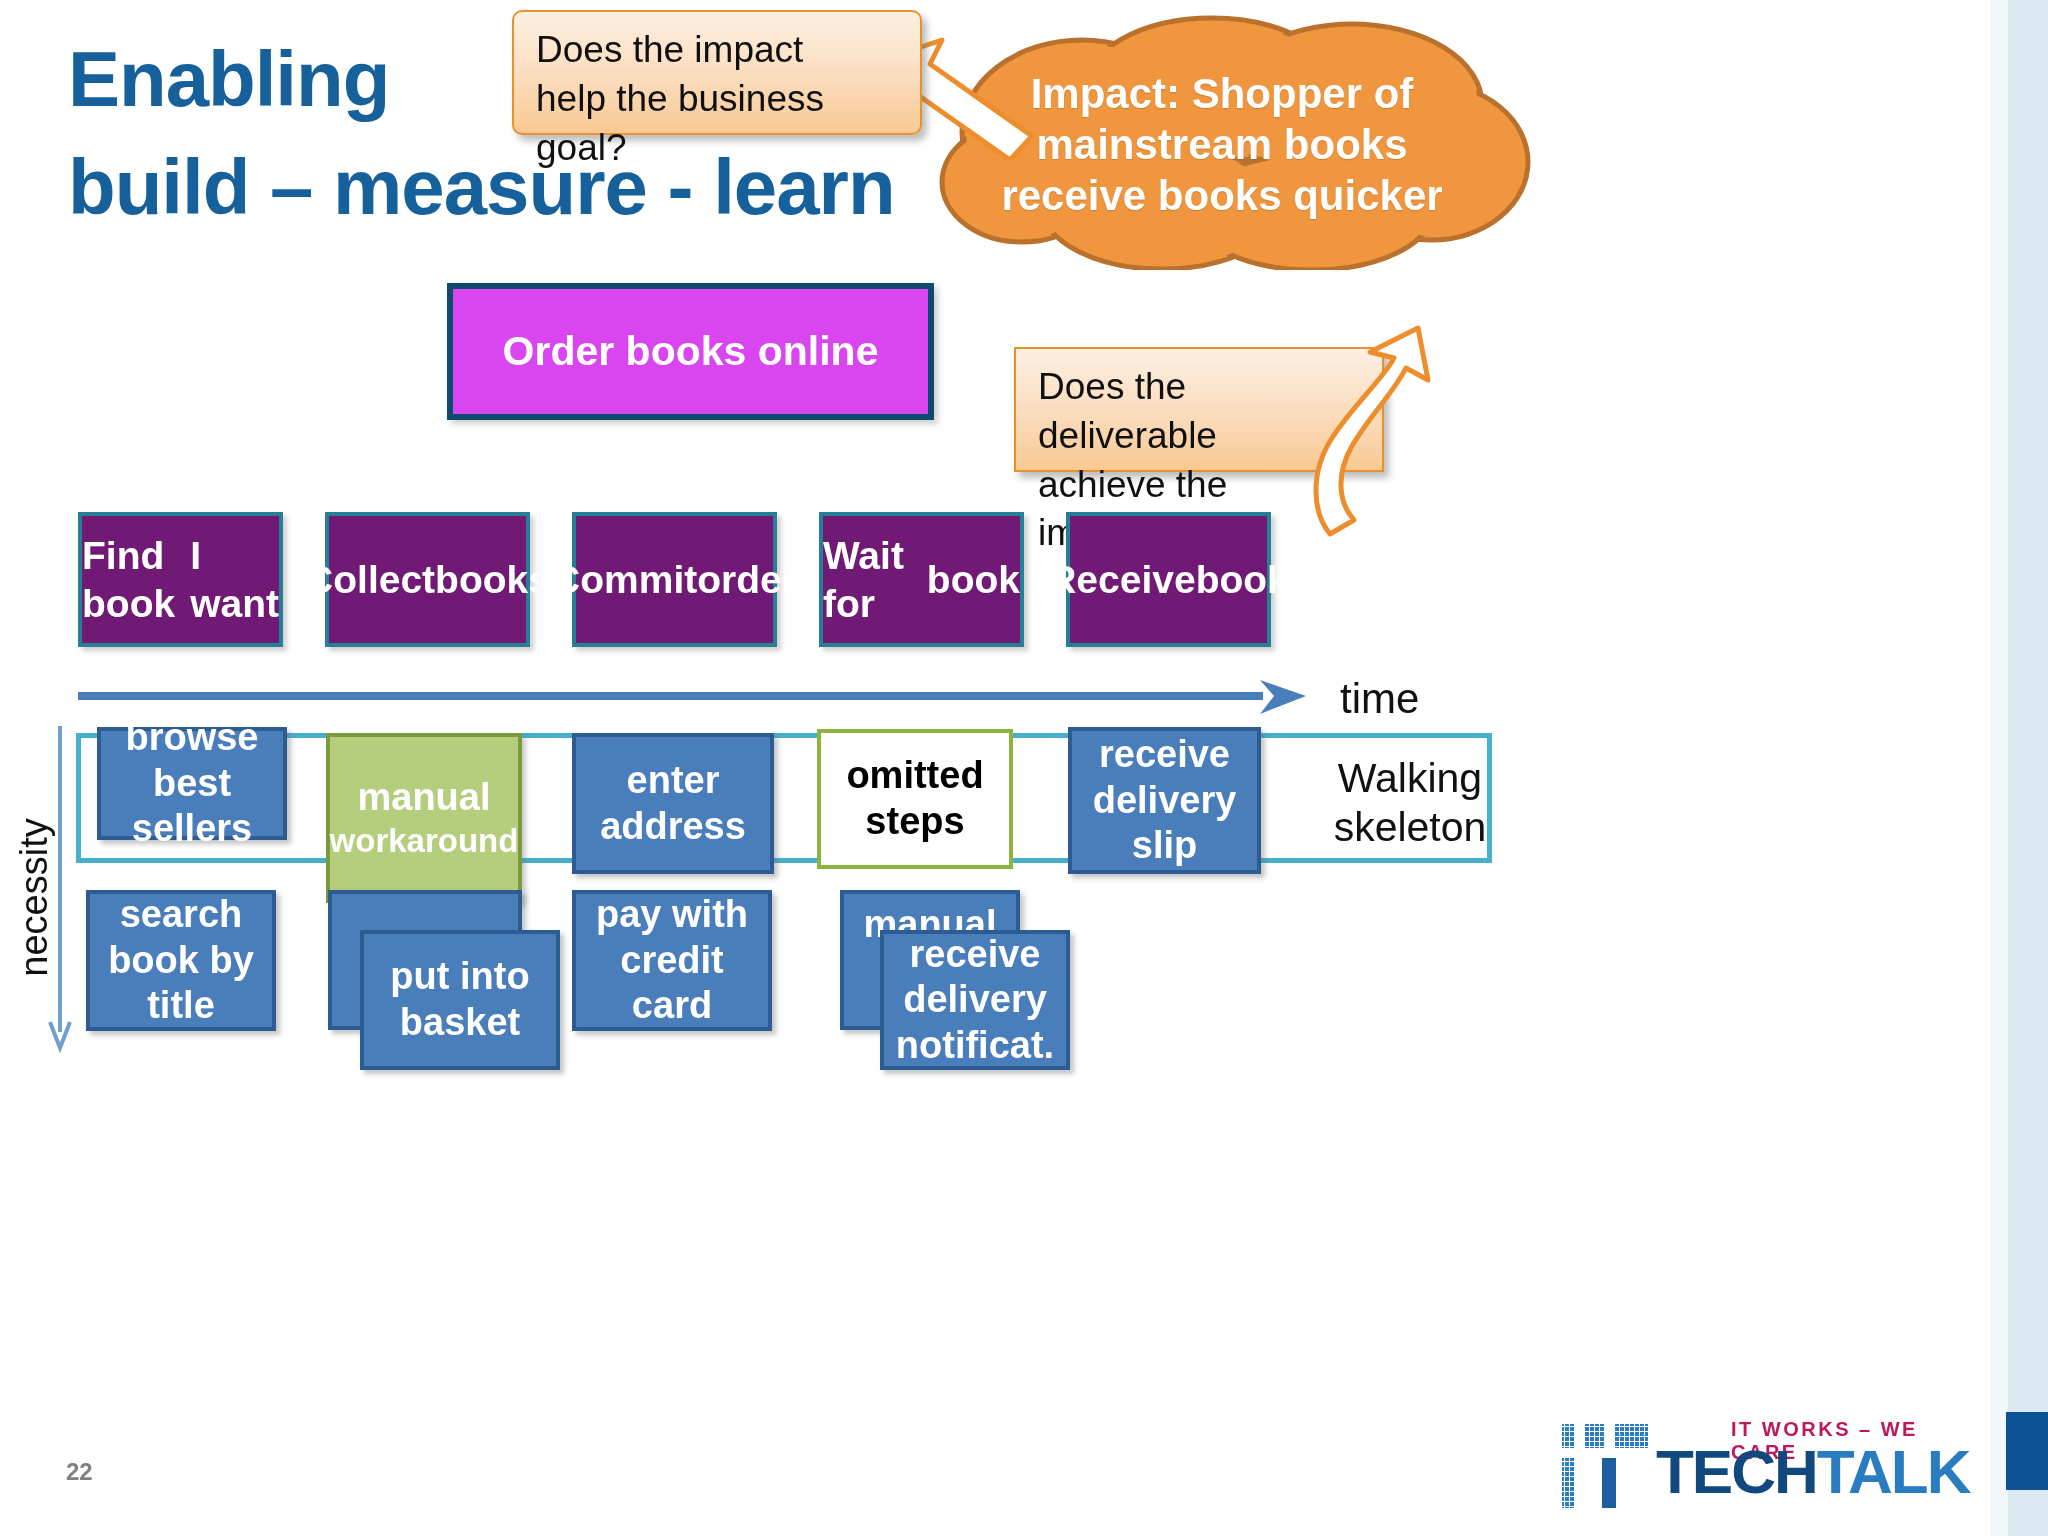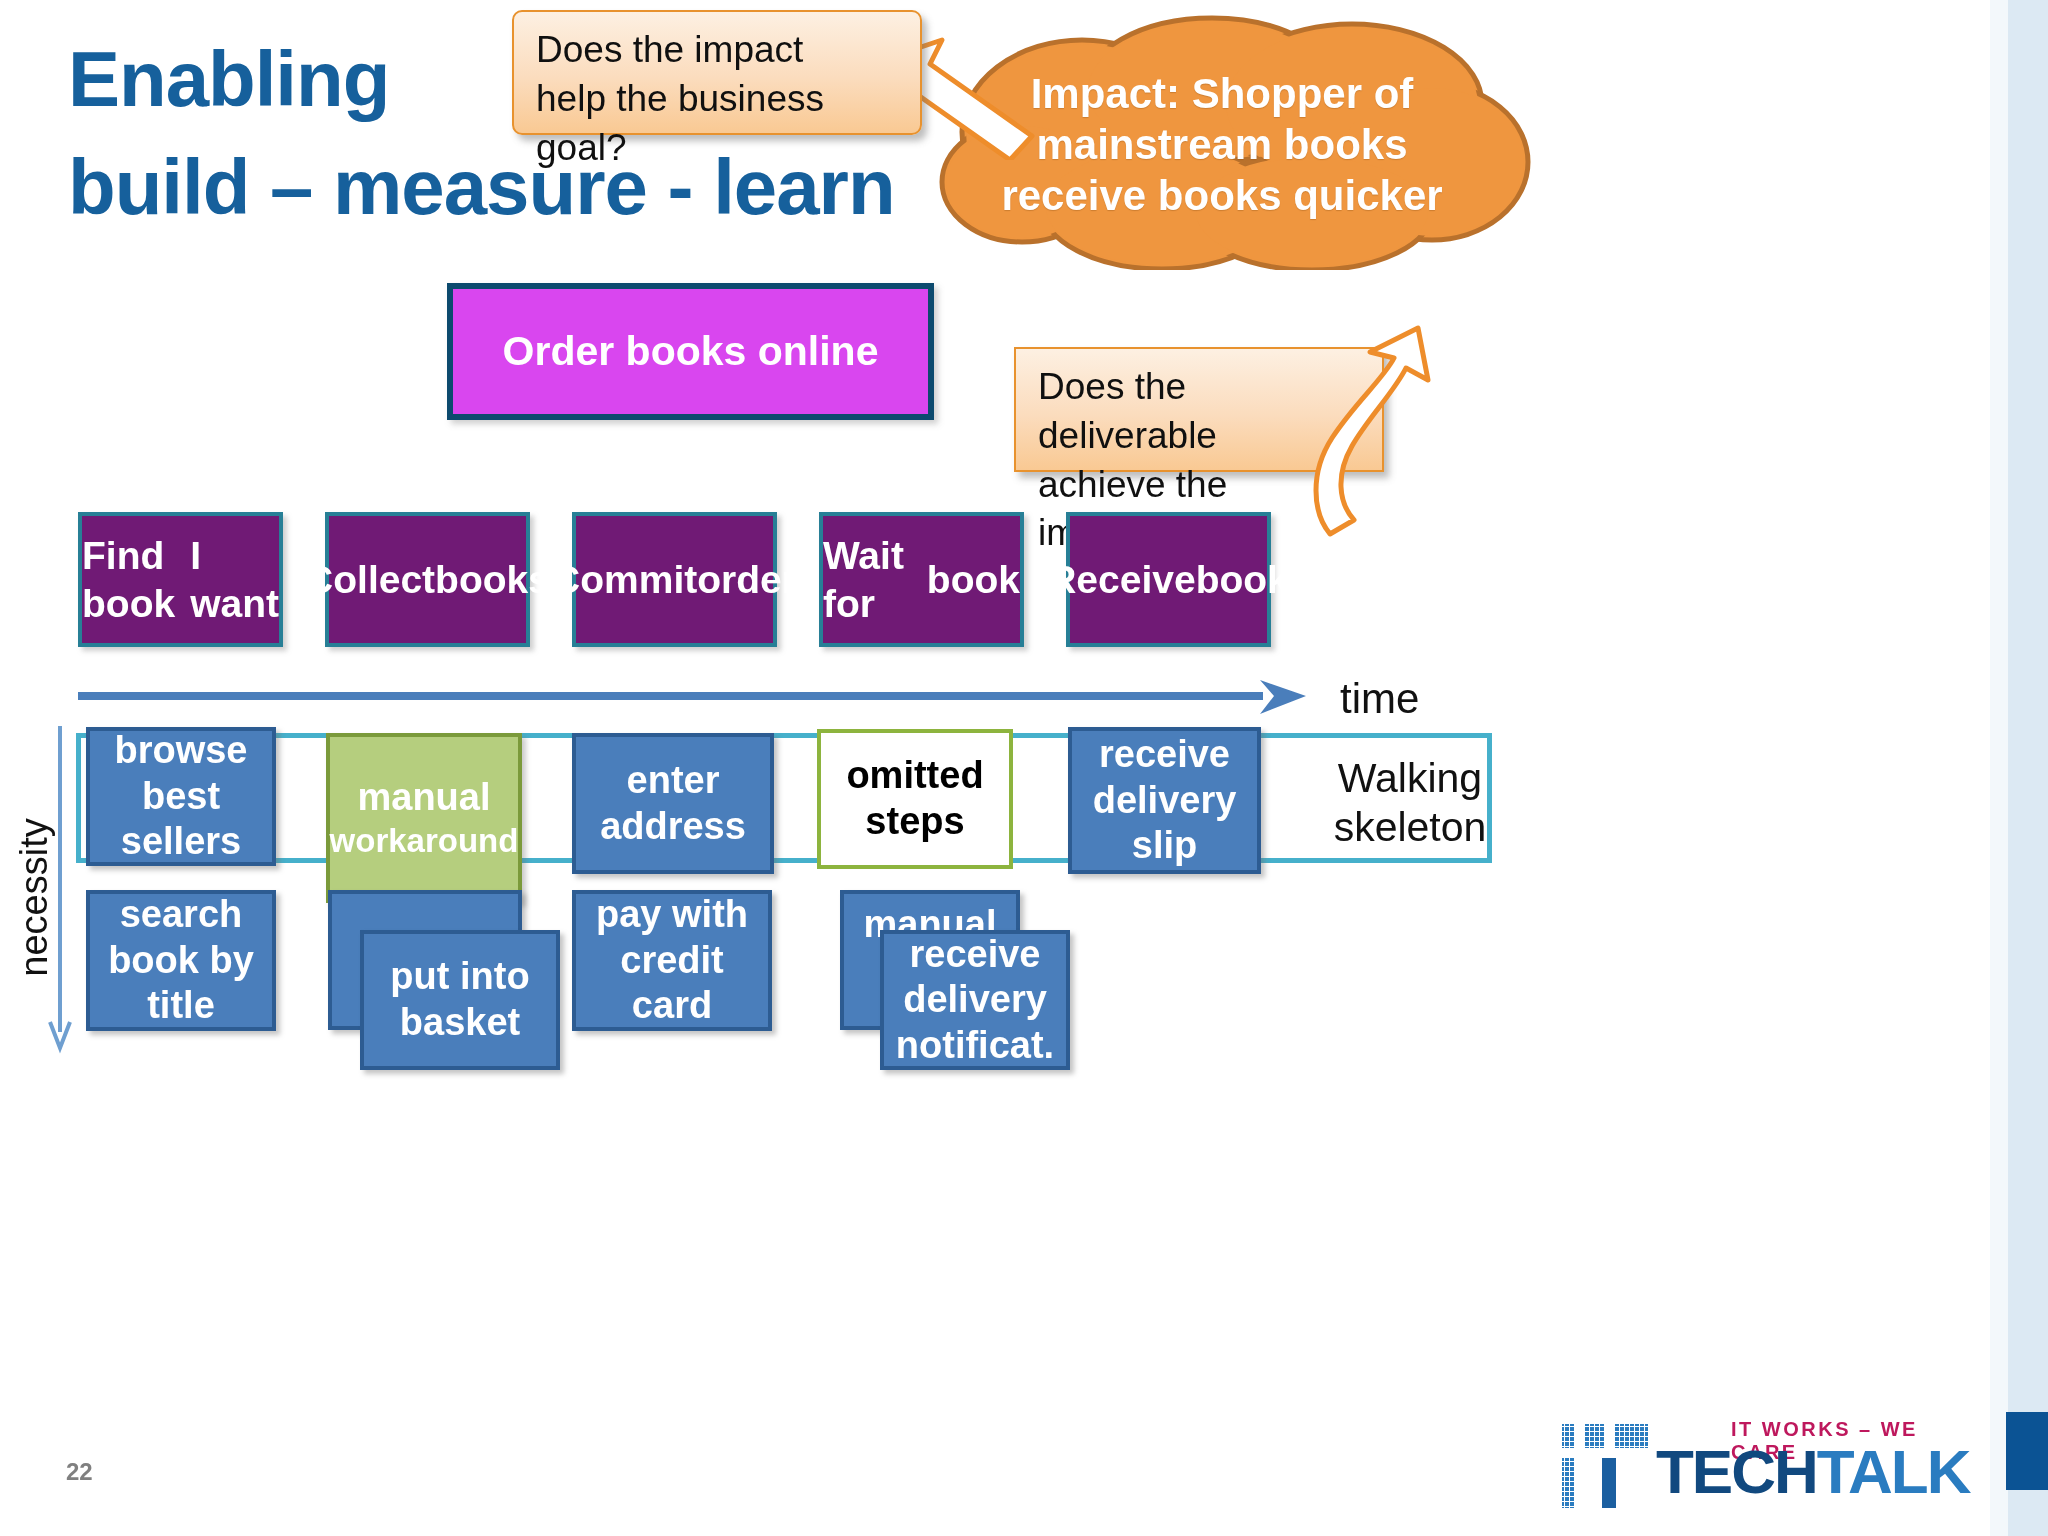--- a/index.html
+++ b/index.html
@@ -248,21 +248,21 @@
     </svg>
   </div>
   <div class="necessity-label">necessity</div>
 
   <div class="skeleton-frame"></div>
   <div class="skeleton-label">
     <div>Walking</div>
     <div>skeleton</div>
   </div>
 
-  <div class="blue-box" style="left:86px;top:727px;width:190px;height:139px;">
+  <div class="blue-box" style="left:97px;top:727px;width:190px;height:113px;">
     <span>browse</span>
     <span>best</span>
     <span>sellers</span>
   </div>
 
   <div class="green-box" style="left:326px;top:733px;width:196px;height:170px;font-size:38px;">
     <span>manual</span>
     <span class="sub">workaround</span>
   </div>
 

